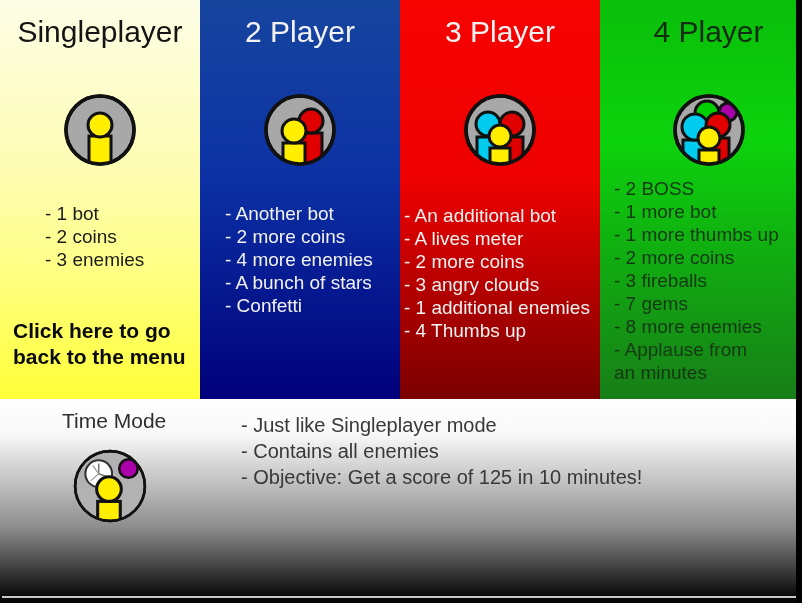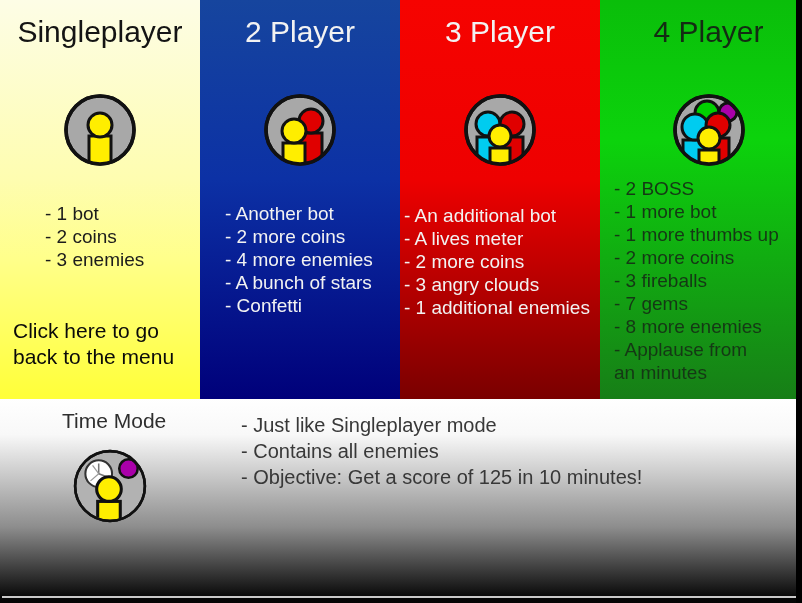--- a/index.html
+++ b/index.html
@@ -18,21 +18,21 @@
   .c1 .col-title{color:#141414;}
   .c2 .col-title,.c3 .col-title{color:#f2f2f2;}
   .c4 .col-title{color:#132c13;}
   .icon-wrap{position:absolute;top:92px;left:50%;transform:translateX(-50%);width:76px;height:76px;}
   .icon-wrap svg{display:block;}
   .features{position:absolute;font-size:19px;line-height:23px;white-space:nowrap;}
   .c1 .features{top:202px;left:45px;color:#1c1c1c;}
   .c2 .features{top:202px;left:25px;color:#f2f2f2;}
   .c3 .features{top:204px;left:4px;color:#f2f2f2;}
   .c4 .features{top:177px;left:14px;color:#153815;}
-  .back-link{position:absolute;top:318px;left:13px;width:176px;font-size:21px;font-weight:normal;line-height:26px;color:#0a0a0a;cursor:pointer;}
+  .back-link{position:absolute;top:318px;left:13px;width:176px;font-size:21px;font-weight:bold;line-height:26px;color:#0a0a0a;cursor:pointer;}
   .bottom{position:absolute;top:399px;left:0;width:796px;height:256px;
     background:linear-gradient(to bottom,#ffffff 0%,#f8f8f8 14%,#8d8d8d 50%,#050505 78%,#000 100%);}
   .time-title{position:absolute;top:10px;left:62px;font-size:21px;color:#2e2e2e;}
   .time-icon{position:absolute;top:48px;left:71px;width:78px;height:78px;}
   .time-features{position:absolute;top:13px;left:241px;font-size:20px;line-height:26px;color:#383838;white-space:nowrap;}
   .divider{position:absolute;top:596px;left:2px;width:798px;height:2px;background:#c9c9c9;}
   .right-edge{position:absolute;top:0;right:0;width:6px;height:603px;background:#000;}
 </style>
 </head>
 <body>
@@ -112,20 +112,21 @@
         </g>
         <circle cx="38" cy="38" r="34" fill="none" stroke="#111" stroke-width="3.5"></circle>
       </svg>
     </div>
     <div class="features">
         <div>- An additional bot</div>
         <div>- A lives meter</div>
         <div>- 2 more coins</div>
         <div>- 3 angry clouds</div>
         <div>- 1 additional enemies</div>
+        <div>- 4 Thumbs up</div>
       </div>
   </div>
 
   <div class="col c4">
     <div class="col-title">4 Player</div>
     <div class="icon-wrap">
       <svg width="76" height="76" viewBox="0 0 76 76">
         <defs>
             <clipPath id="clip4P">
               <circle cx="38" cy="38" r="33"></circle>

